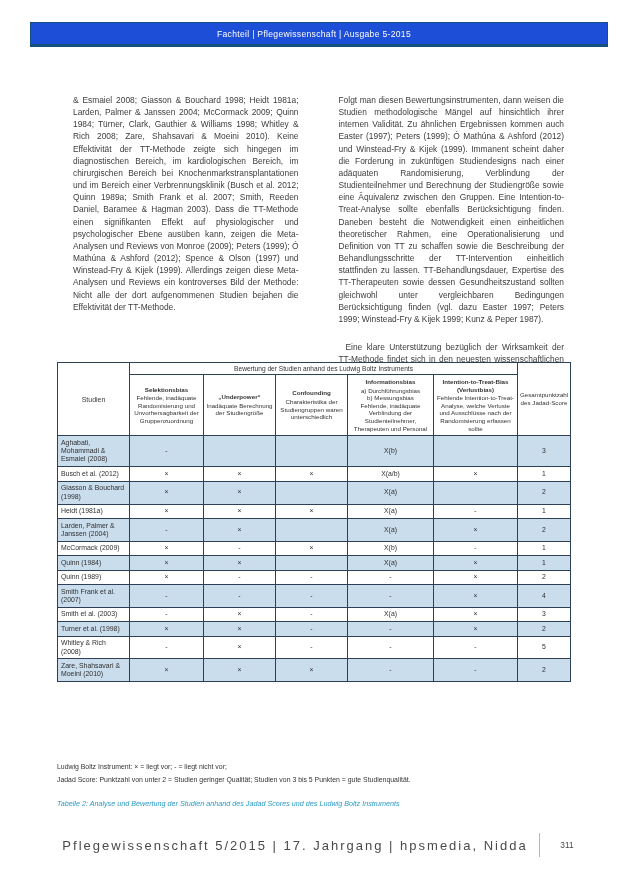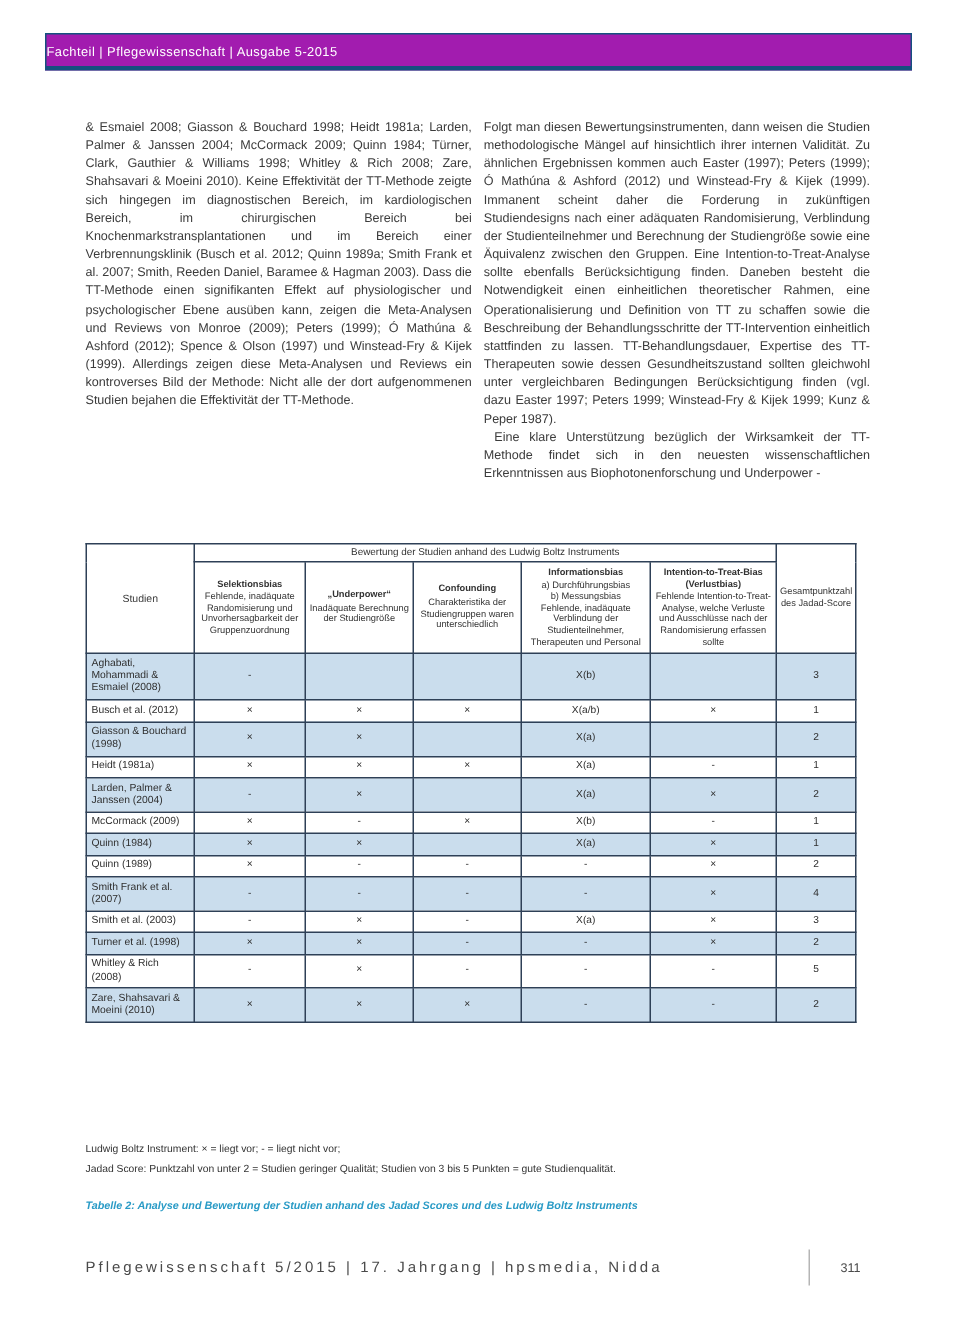--- a/index.html
+++ b/index.html
@@ -5,33 +5,33 @@
   html,body{margin:0;padding:0;background:#ffffff;}
   body{
     width:637px;height:884px;position:relative;overflow:hidden;
     font-family:"Liberation Sans","DejaVu Sans",sans-serif;color:#3b3b3b;
   }
   .page{position:absolute;inset:0;background:#fff;}
 
   
   .topbar{
     position:absolute;left:30px;top:22px;right:29px;height:25px;
-    background:#a21caf;border:1px solid #15507f;border-bottom:3px solid #15507f;
-    display:flex;align-items:center;justify-content:flex-start;
+    background:#1d4ed8;border:1px solid #15507f;border-bottom:3px solid #15507f;
+    display:flex;align-items:center;justify-content:center;
     box-sizing:border-box;padding-right:10px;
   }
   .topbar .bartext{color:#ffffff;font-size:8.6px;letter-spacing:.3px;}
 
   
   .columns{
     position:absolute;left:57px;top:78px;width:523px;
     display:flex;gap:8px;
   }
   .col{width:258px;font-size:8.4px;line-height:12.15px;text-align:justify;color:#3c3c3c;}
-  .col p{margin:0;}
+  .col p{margin:16px;}
   .col p.indent{text-indent:7px;}
 
   
   .tablewrap{position:absolute;left:57px;top:362px;width:513px;}
   table{border-collapse:collapse;width:513px;table-layout:fixed;}
   td,th{border:1px solid #2e4057;vertical-align:middle;box-sizing:border-box;}
   .ttitle{
     font-size:6.6px;text-align:center;font-weight:normal;padding:2px 1px;color:#333;
   }
   th.blank-left,th.gesamt{background:#fff;}
@@ -46,29 +46,29 @@
   tbody tr td{background:#ffffff;}
   tbody tr.alt td{background:#cadded;}
 
   
   .footnotes{position:absolute;left:57px;top:762px;width:523px;font-size:6.9px;line-height:10.5px;color:#333;}
   .footnotes div{margin-bottom:2px;}
 
   
   .caption{
     position:absolute;left:57px;top:799px;width:523px;
-    font-size:7.2px;font-style:italic;color:#2a9bc6;font-weight:bold;
+    font-size:7.2px;font-style:italic;color:#2a9bc6;
   }
 
   
   .footer{
     position:absolute;left:57px;top:832px;width:523px;height:26px;
     display:flex;align-items:center;
   }
-  .footer .ftext{flex:1;font-size:10px;letter-spacing:2px;color:#4a4a4a;}
+  .footer .ftext{flex:1;text-align:center;font-size:13px;letter-spacing:2px;color:#4a4a4a;}
   .footer .fdivider{width:1px;height:24px;background:#b5b5b5;margin:0 14px 0 6px;}
   .footer .fpage{font-size:8.4px;color:#4a4a4a;width:26px;text-align:center;}
 </style>
 </head>
 <body>
 
 <div class="page">
 
   <div class="topbar">
     <span class="bartext">Fachteil | Pflegewissenschaft |  Ausgabe 5-2015</span>

